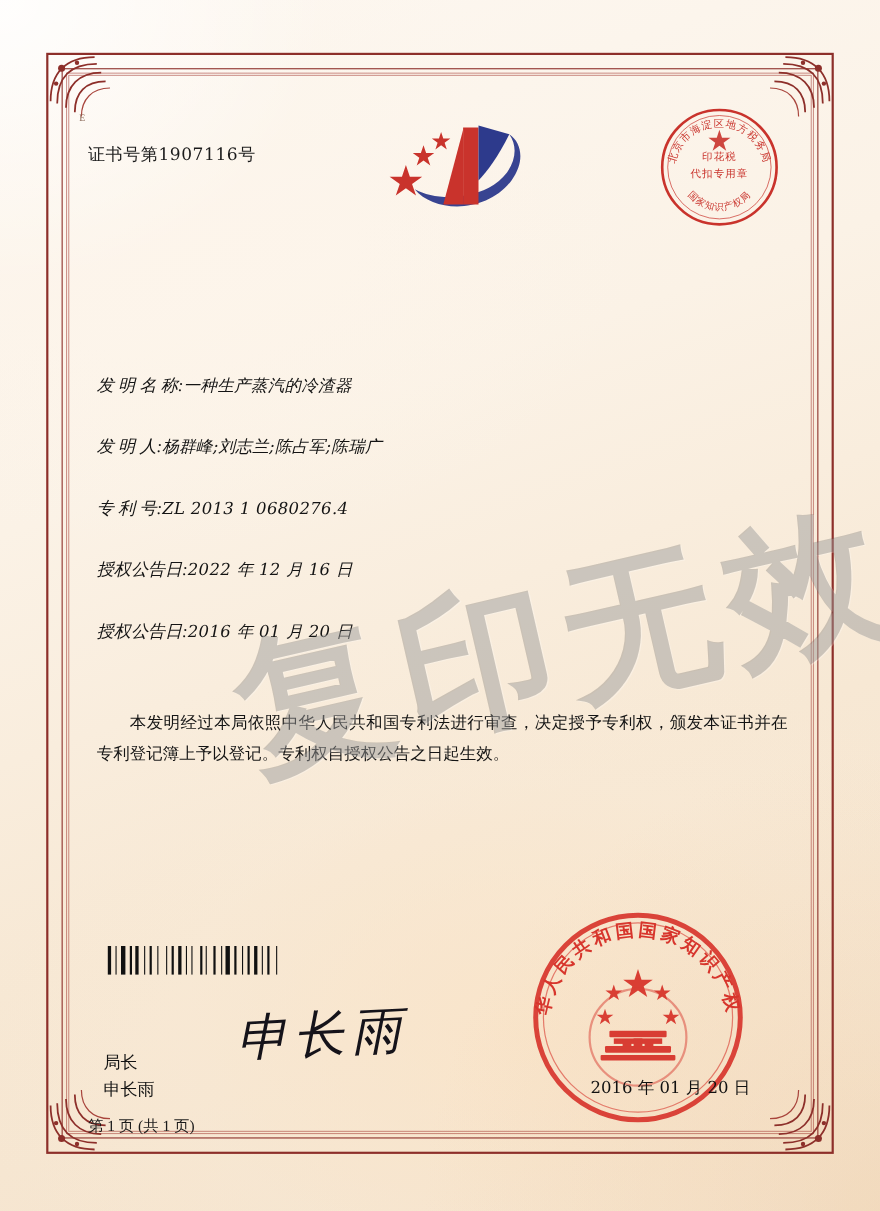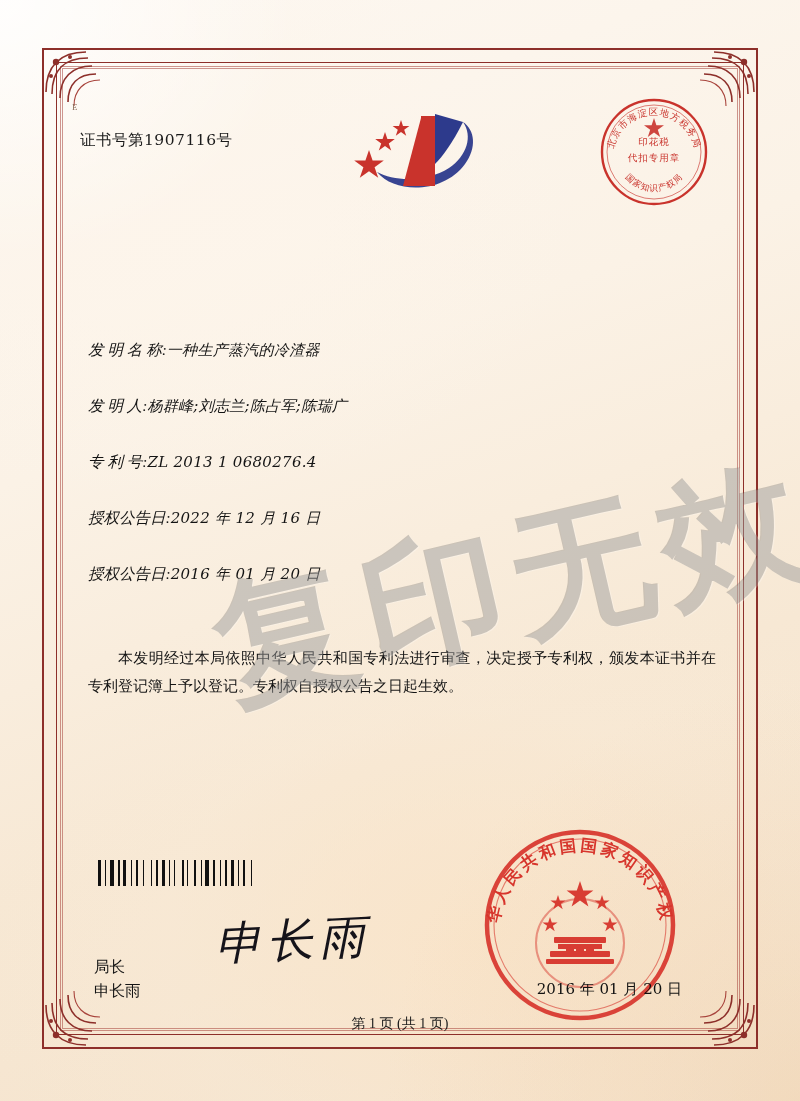--- a/index.html
+++ b/index.html
@@ -232,21 +232,20 @@
     font-size: 15px;
     color: #111;
     font-family: "DejaVu Serif", serif;
   }
 
   
   .page-indicator {
     position: absolute;
     left: 0; right: 0;
     bottom: -22px;
-    text-align: center;
     font-size: 14px;
     color: #1a1a1a;
   }
 
   
   .watermark {
     position: absolute;
     left: 130px;
     top: 400px;
     font-size: 140px;

